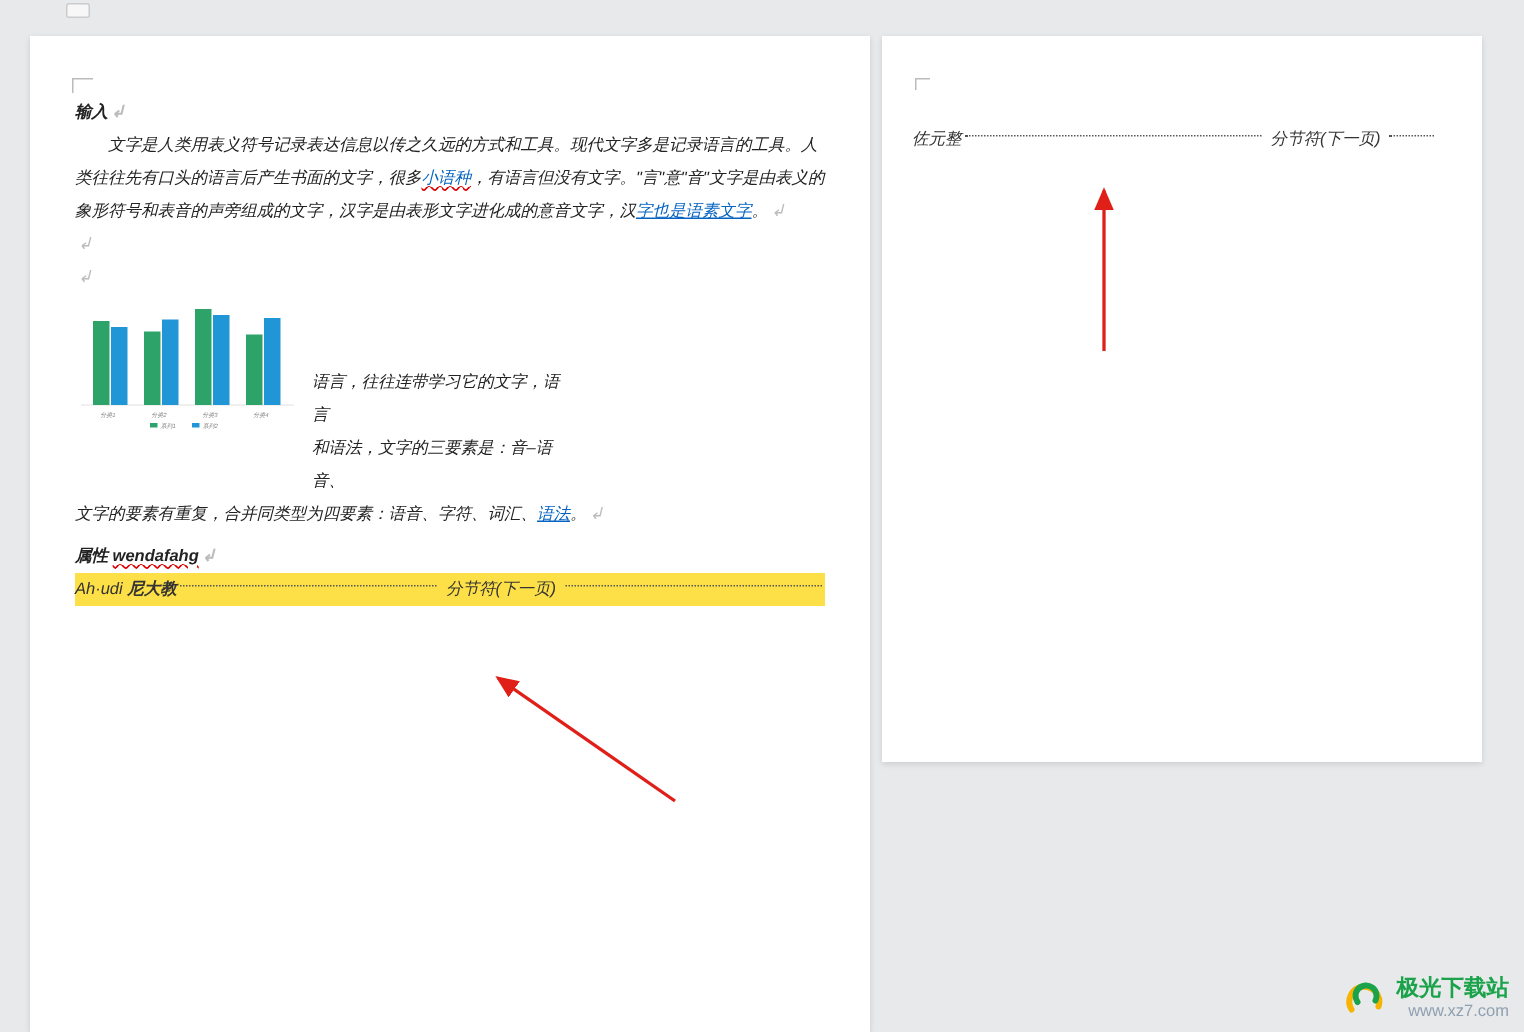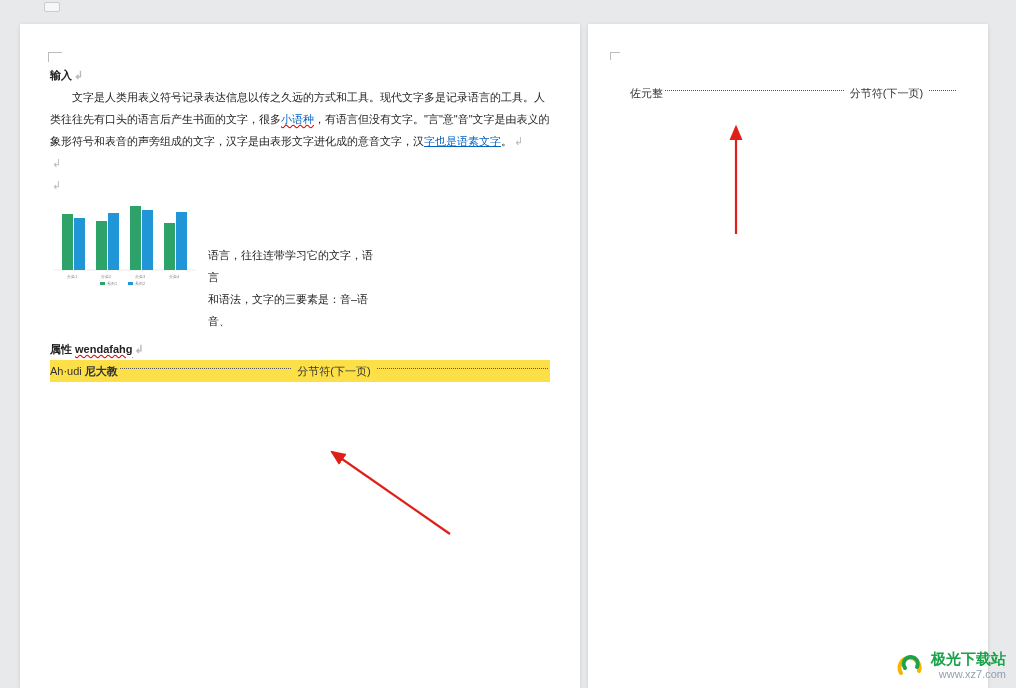--- a/index.html
+++ b/index.html
@@ -8,35 +8,36 @@
     background: #e8e9eb;
     font-family: "Microsoft YaHei", Arial, sans-serif;
     font-size: 12px;
     color: #333;
     position: relative;
   }
   .workspace {
     display: flex;
     gap: 8px;
     padding: 24px 20px 0 20px;
+    font-style: italic;
   }
   .page {
     background: #fff;
     box-shadow: 0 1px 4px rgba(0,0,0,0.12);
     position: relative;
   }
   .page-left {
     width: 560px;
     height: 664px;
     padding: 36px 30px 30px 30px;
   }
   .page-right {
     width: 400px;
-    height: 664px;
-    padding: 36px 30px 30px 42px;
+    height: 484px;
+    padding: 36px 30px 30px 20px;
   }
   .corner-mark { position: absolute; width: 14px; height: 10px; }
   .corner-mark.tl { top: 28px; left: 28px; border-left: 1px solid #bbb; border-top: 1px solid #bbb; }
   .corner-mark.tl2 { top: 28px; left: 22px; border-left: 1px solid #bbb; border-top: 1px solid #bbb; width:10px; height:8px;}
   .doc-body { font-size: 11px; line-height: 2.0; color: #222; }
   .doc-body h4 { font-size: 11px; font-weight: bold; margin-top: 4px; }
   .para-indent { text-indent: 2em; }
   .blue-link { color: #0563c1; text-decoration: underline; text-decoration-style: wavy; text-decoration-color: #d00; }
   .blue-only { color: #0563c1; text-decoration: underline; }
   .pm { color: #bbb; padding-left:2px; } 
@@ -144,20 +145,23 @@
           <div style="height:48px;"></div>
           <p>
             <span>语言，往往连带学习它的文字，语言</span>
           </p>
           <p>
             <span>和语法，文字的三要素是：音–语音、</span>
           </p>
         </div>
       </div>
 
+      <p>
+        <span>文字的要素有重复，合并同类型为四要素：语音、字符、词汇、</span><span class="blue-only">语法</span><span>。</span><span class="pm">↲</span>
+      </p>
 
       <div style="height:6px;"></div>
 
       <p class="attrib-line">
         <b>属性</b>&nbsp;<span class="wavy">wendafahg</span><span class="pm">↲</span>
       </p>
 
       <div class="section-break highlight">
         <span><span>Ah·udi</span>&nbsp;<b>尼大教</b></span>
         <span class="dots"></span>

